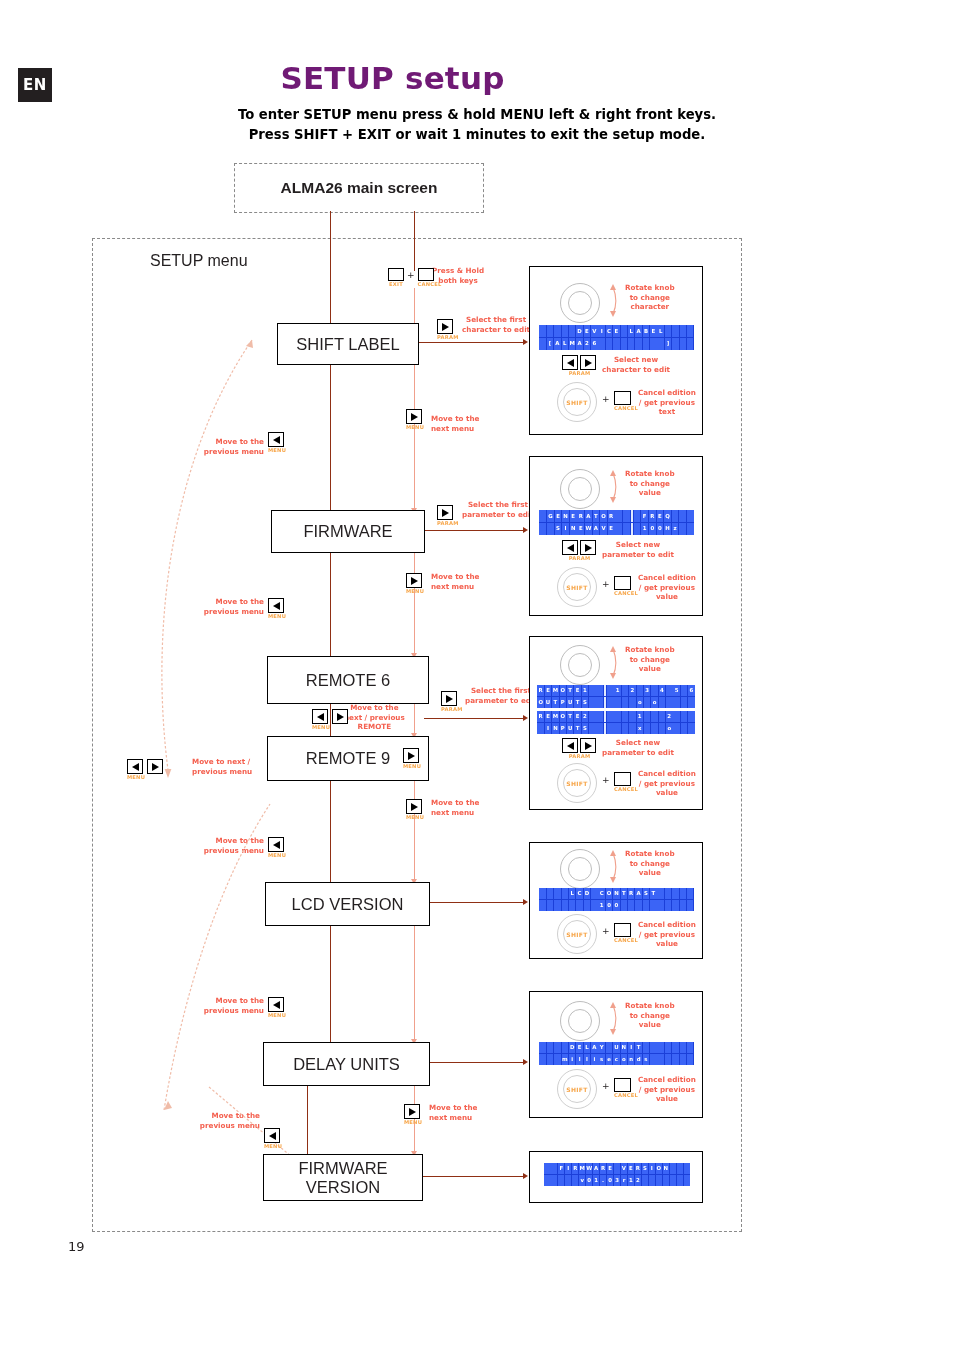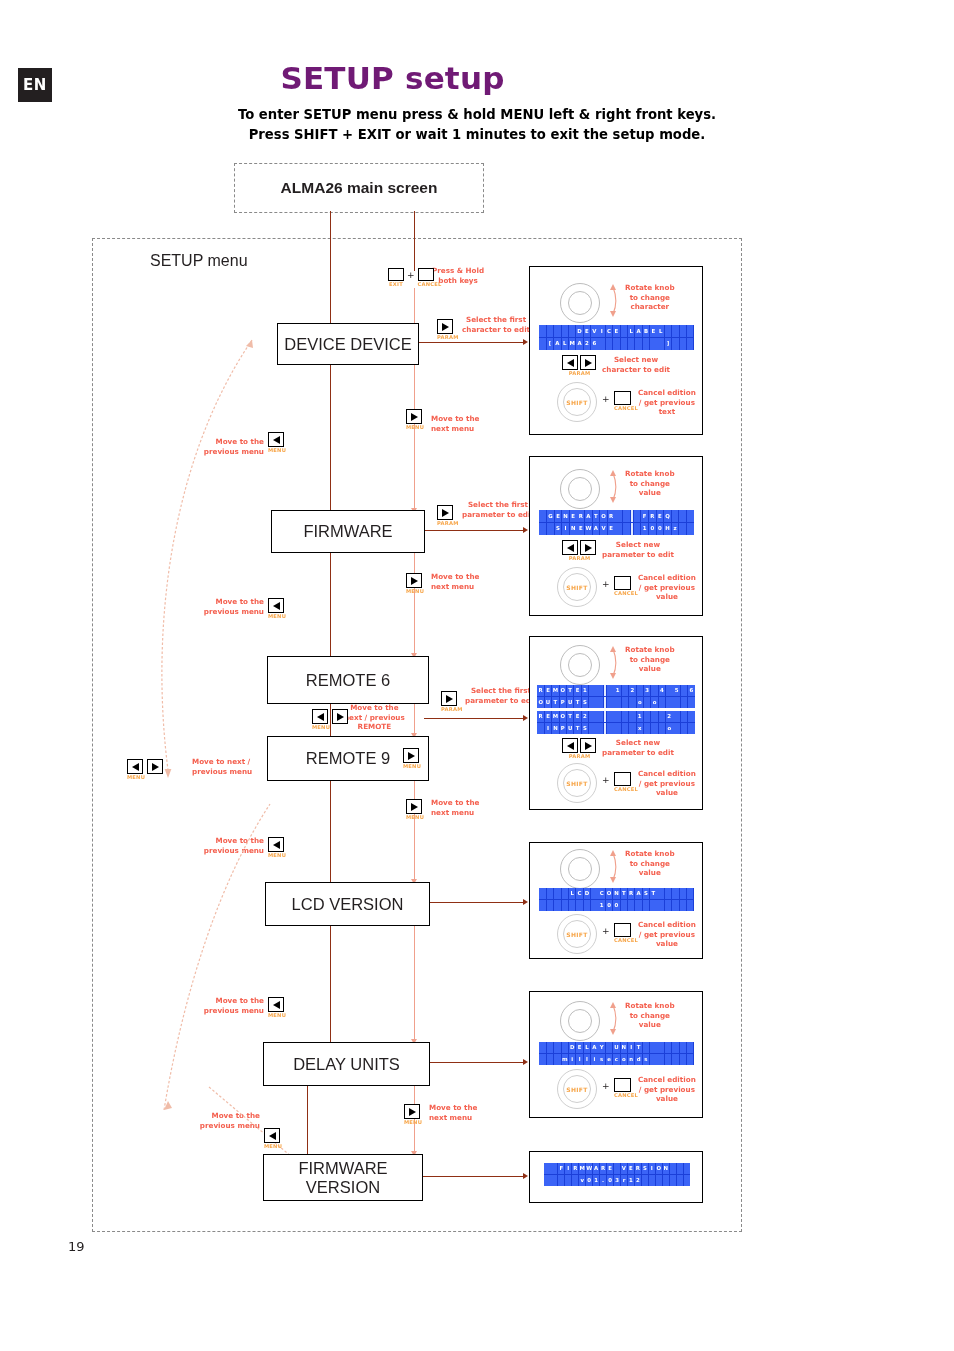--- a/index.html
+++ b/index.html
@@ -132,21 +132,21 @@
   <path d="M14,320 C34,200 70,90 120,14" stroke="#f0bca8" stroke-width="1.2" fill="none" stroke-dasharray="2.5,2"></path>
   <polygon points="14,320 18,311 22,318" fill="#f0bca8"></polygon>
 </svg>
 
 <svg class="abs" style="left:205px;top:1085px;width:110px;height:85px;z-index:1;" viewBox="0 0 110 85">
   <path d="M4,2 L94,78" stroke="#f0bca8" stroke-width="1.2" fill="none" stroke-dasharray="2.5,2"></path>
   <polygon points="96,80 87,78 91,72" fill="#f0bca8"></polygon>
 </svg>
 
 <div class="abs menu-box" style="left:277px;top:323px;width:140px;height:40px;">
-  <span>DEVICE DEVICE</span>
+  <span>SHIFT LABEL</span>
 </div>
 
 <div class="abs menu-box" style="left:271px;top:510px;width:152px;height:41px;">
   <span>FIRMWARE</span>
 </div>
 
 <div class="abs menu-box" style="left:267px;top:656px;width:160px;height:46px;">
   <span>REMOTE 6</span>
 </div>
 

